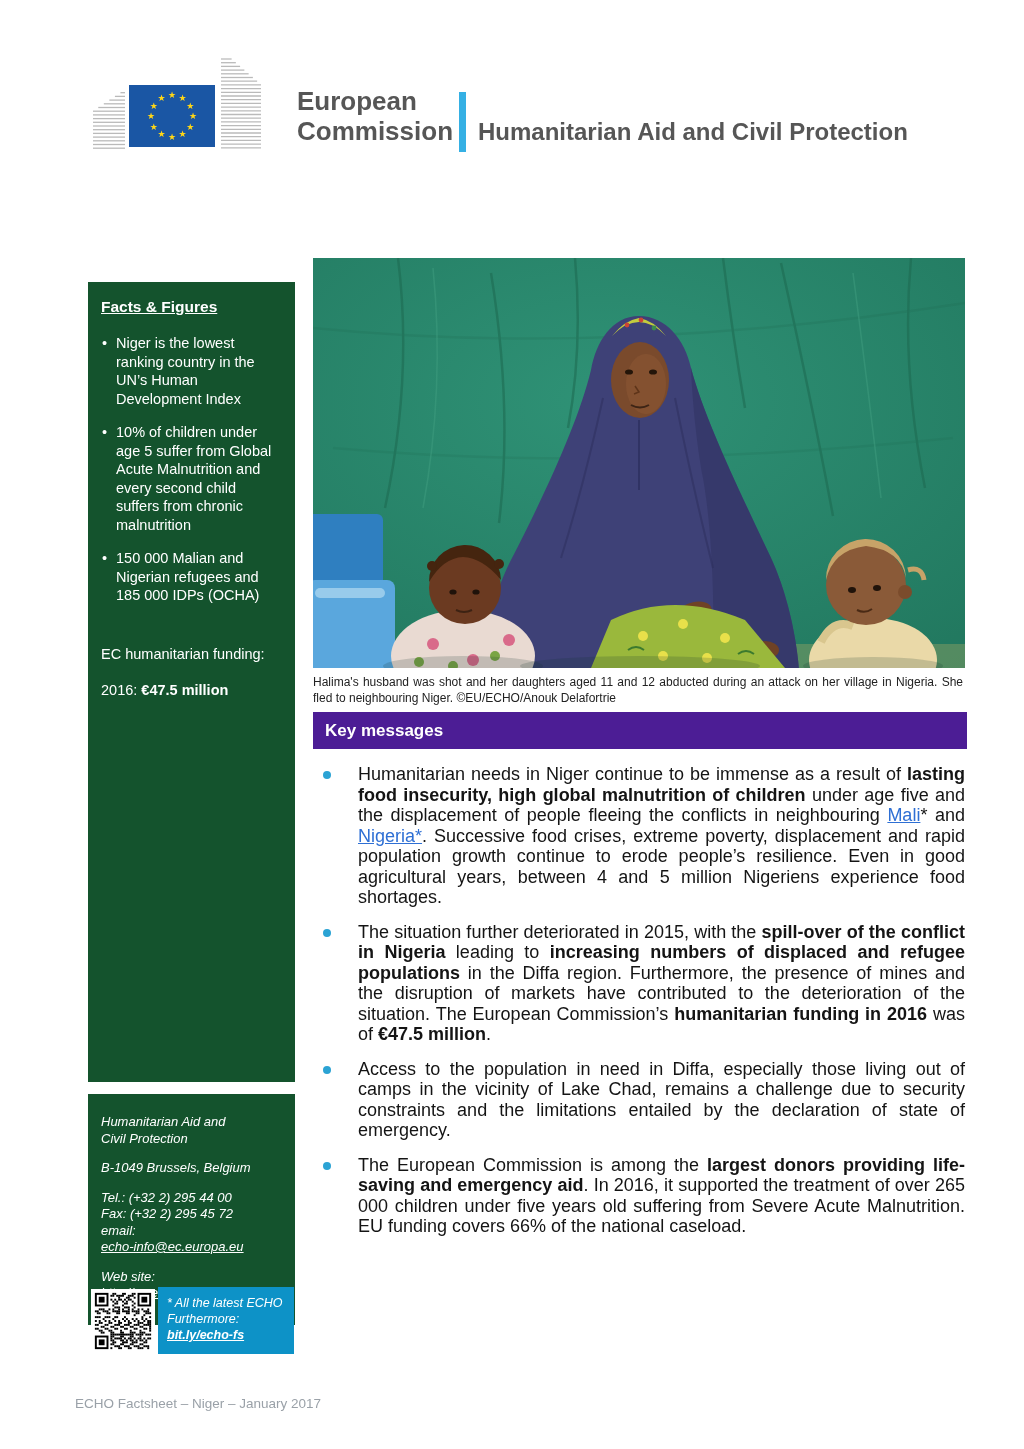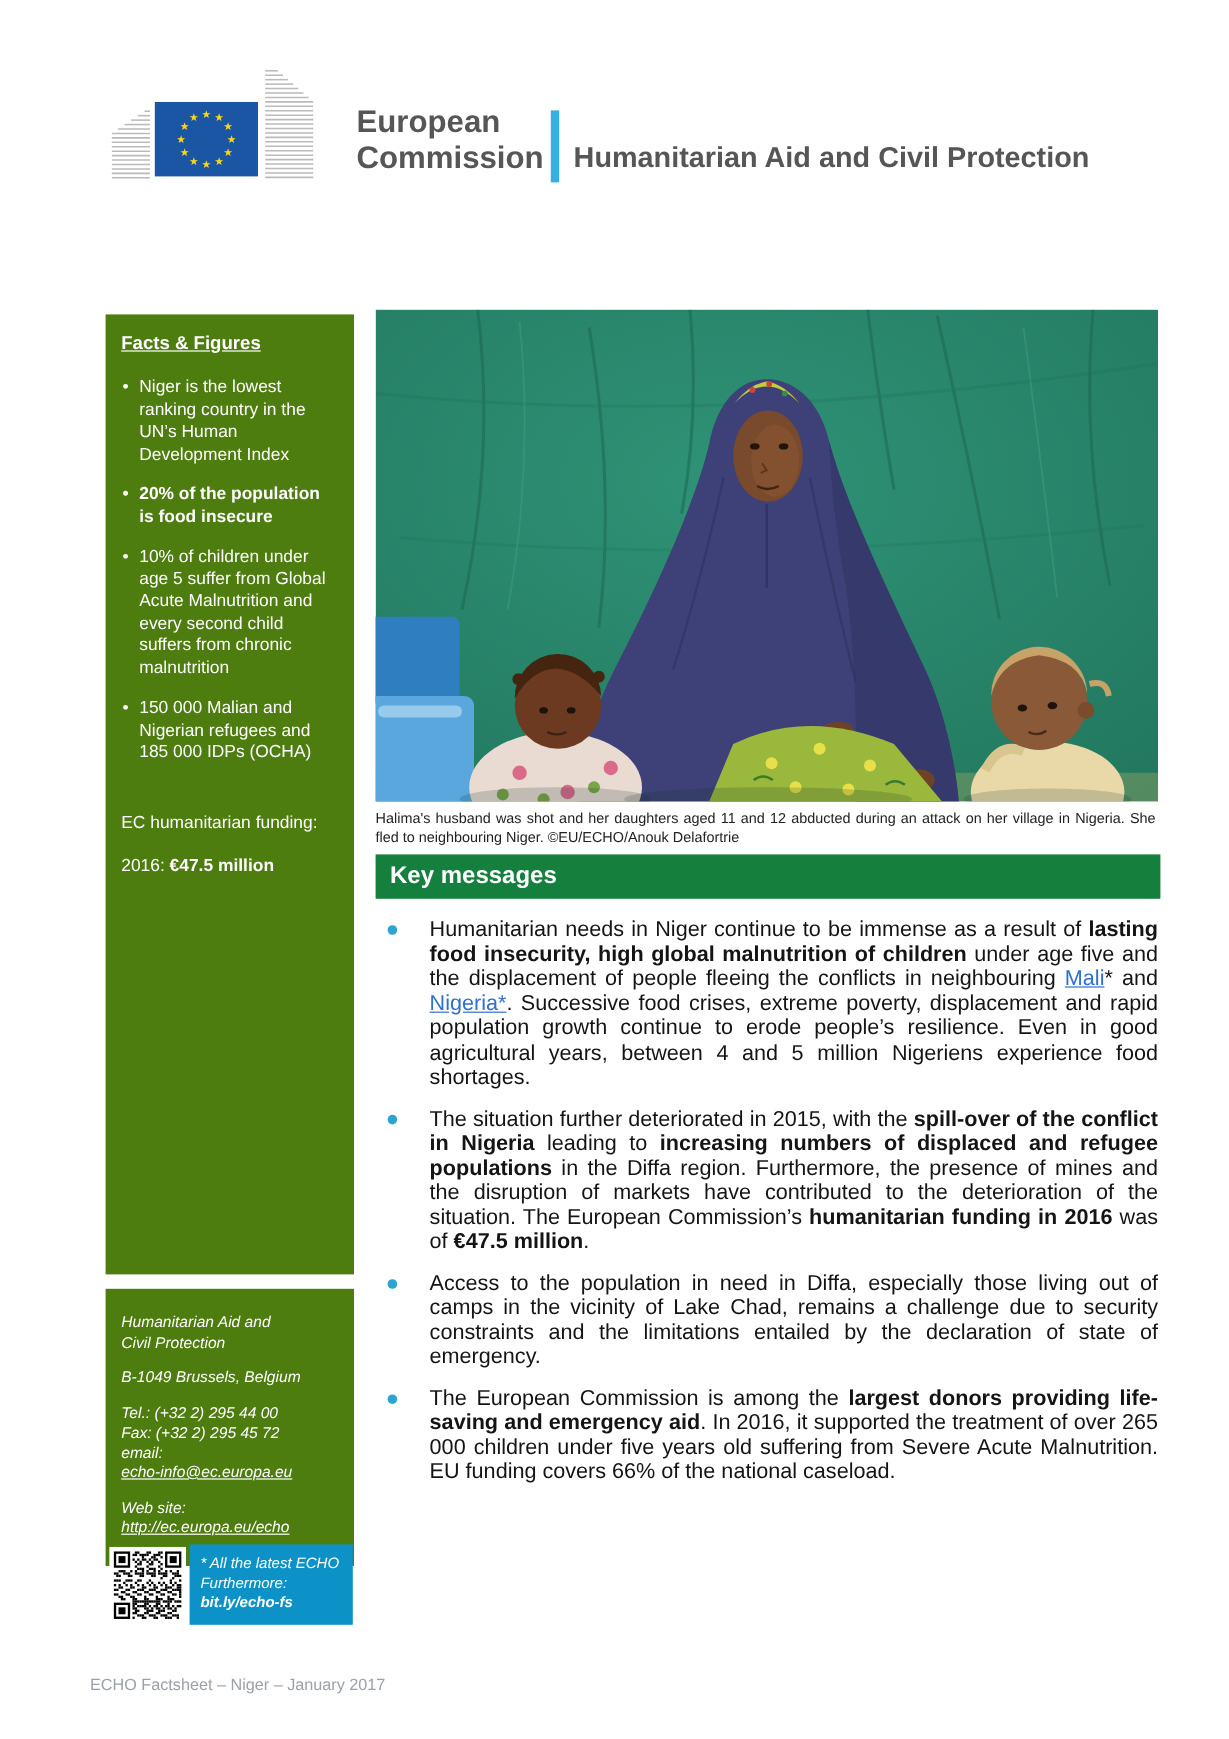--- a/index.html
+++ b/index.html
@@ -9,45 +9,45 @@
   #logo-art{position:absolute;left:93px;top:55px;width:200px;height:108px;}
   .org-text{position:absolute;left:297px;top:86px;font-weight:bold;font-size:26px;
             line-height:30px;color:#565656;}
   .logo-divider{position:absolute;left:459px;top:92px;width:7px;height:60px;background:#35b0e4;}
   .dept{position:absolute;left:478px;top:118px;font-weight:bold;font-size:24px;color:#565656;white-space:nowrap;}
   
   .title-bar{position:absolute;left:88px;top:172px;width:874px;height:78px;background:#1767a9;}
   .title-bar .ttl{margin:0;padding:10px 0 0 16px;color:#fff;font-size:31px;font-weight:bold;letter-spacing:.5px;}
   .badge{position:absolute;right:14px;bottom:9px;color:#fff;font-weight:bold;font-size:18px;letter-spacing:.3px;}
   
-  .sidebar-box{position:absolute;left:88px;width:207px;background:#4d7c0f;color:#fff;box-sizing:border-box;}
+  .sidebar-box{position:absolute;left:88px;width:207px;background:#14532d;color:#fff;box-sizing:border-box;margin-top:20px;}
   #facts-box{top:262px;height:800px;padding:16px 13px;}
   .facts-title{font-size:15.5px;font-weight:bold;text-decoration:underline;margin-bottom:18px;}
   .facts-list{list-style:none;margin:0;padding:0;font-size:14.5px;line-height:18.5px;}
   .facts-list li{position:relative;padding-left:15px;margin-bottom:15px;}
   .facts-list li::before{content:"\2022";position:absolute;left:1px;}
   .b{font-weight:bold;}
   .funding{font-size:14.5px;line-height:18.5px;}
   #funding-label{margin-top:40px;}
   #funding-2016{margin-top:18px;}
   #funding-since{margin-top:56px;}
   #contact-box{top:1074px;height:231px;padding:20px 13px;font-size:13px;font-style:italic;line-height:16.5px;}
   .contact-line.gap{margin-top:13px;}
   .contact-line .lnk{color:#fff;text-decoration:underline;cursor:pointer;font-style:italic;}
   
   #qr{position:absolute;left:91px;top:1289px;width:64px;height:64px;}
   #qr-note{position:absolute;left:158px;top:1287px;width:136px;height:67px;background:#0d92c7;color:#fff;
            font-size:12.5px;font-style:italic;line-height:16px;padding:8px 9px;box-sizing:border-box;}
-  #qr-note .lnk{font-weight:bold;color:#fff;cursor:pointer;}
+  #qr-note .lnk{font-weight:bold;text-decoration:underline;color:#fff;cursor:pointer;}
   
   #photo{position:absolute;left:313px;top:258px;width:652px;height:410px;}
   #caption{position:absolute;left:313px;top:674px;width:650px;font-size:12px;line-height:16px;
            color:#222;text-align:justify;}
-  #keybar{position:absolute;left:313px;top:712px;width:654px;height:37px;background:#15803d;color:#fff;
-          font-size:20px;font-weight:bold;line-height:37px;padding-left:12px;box-sizing:border-box;}
+  #keybar{position:absolute;left:313px;top:712px;width:654px;height:37px;background:#4c1d95;color:#fff;
+          font-size:17px;font-weight:bold;line-height:37px;padding-left:12px;box-sizing:border-box;}
   #bullets{position:absolute;left:313px;top:764px;width:652px;}
   .kb{position:relative;padding-left:45px;margin-bottom:14px;font-size:18px;line-height:20.5px;
       text-align:justify;color:#141414;}
   .kb-dot{position:absolute;left:10px;top:7px;width:8px;height:8px;border-radius:50%;background:#2ba3d4;}
   .kb .lnk{color:#2e6fd4;text-decoration:underline;cursor:pointer;}
   #footer{position:absolute;left:75px;top:1396px;font-size:13.5px;color:#9aa1a8;}
 </style>
 </head>
 <body>
 
@@ -114,21 +114,20 @@
     <div>Commission</div>
   </div>
   <div class="logo-divider"></div>
   <div class="dept">Humanitarian Aid and Civil Protection</div>
 
 
   <div class="sidebar-box" id="facts-box">
     <div class="facts-title">Facts &amp; Figures</div>
     <ul class="facts-list">
         <li>Niger is the lowest ranking country in the UN’s Human Development Index</li>
-        <li class="b">20% of the population is food insecure</li>
         <li>10% of children under age 5 suffer from Global Acute Malnutrition and every second child suffers from chronic malnutrition</li>
         <li>150 000 Malian and Nigerian refugees and 185 000 IDPs (OCHA)</li>
       </ul>
     <div class="funding" id="funding-label">EC humanitarian funding:</div>
     <div class="funding" id="funding-2016"><span>2016: </span><span class="b">€47.5 million</span></div>
   </div>
 
   <div class="sidebar-box" id="contact-box">
       <div class="contact-line">Humanitarian Aid and</div>
       <div class="contact-line">Civil Protection</div>

